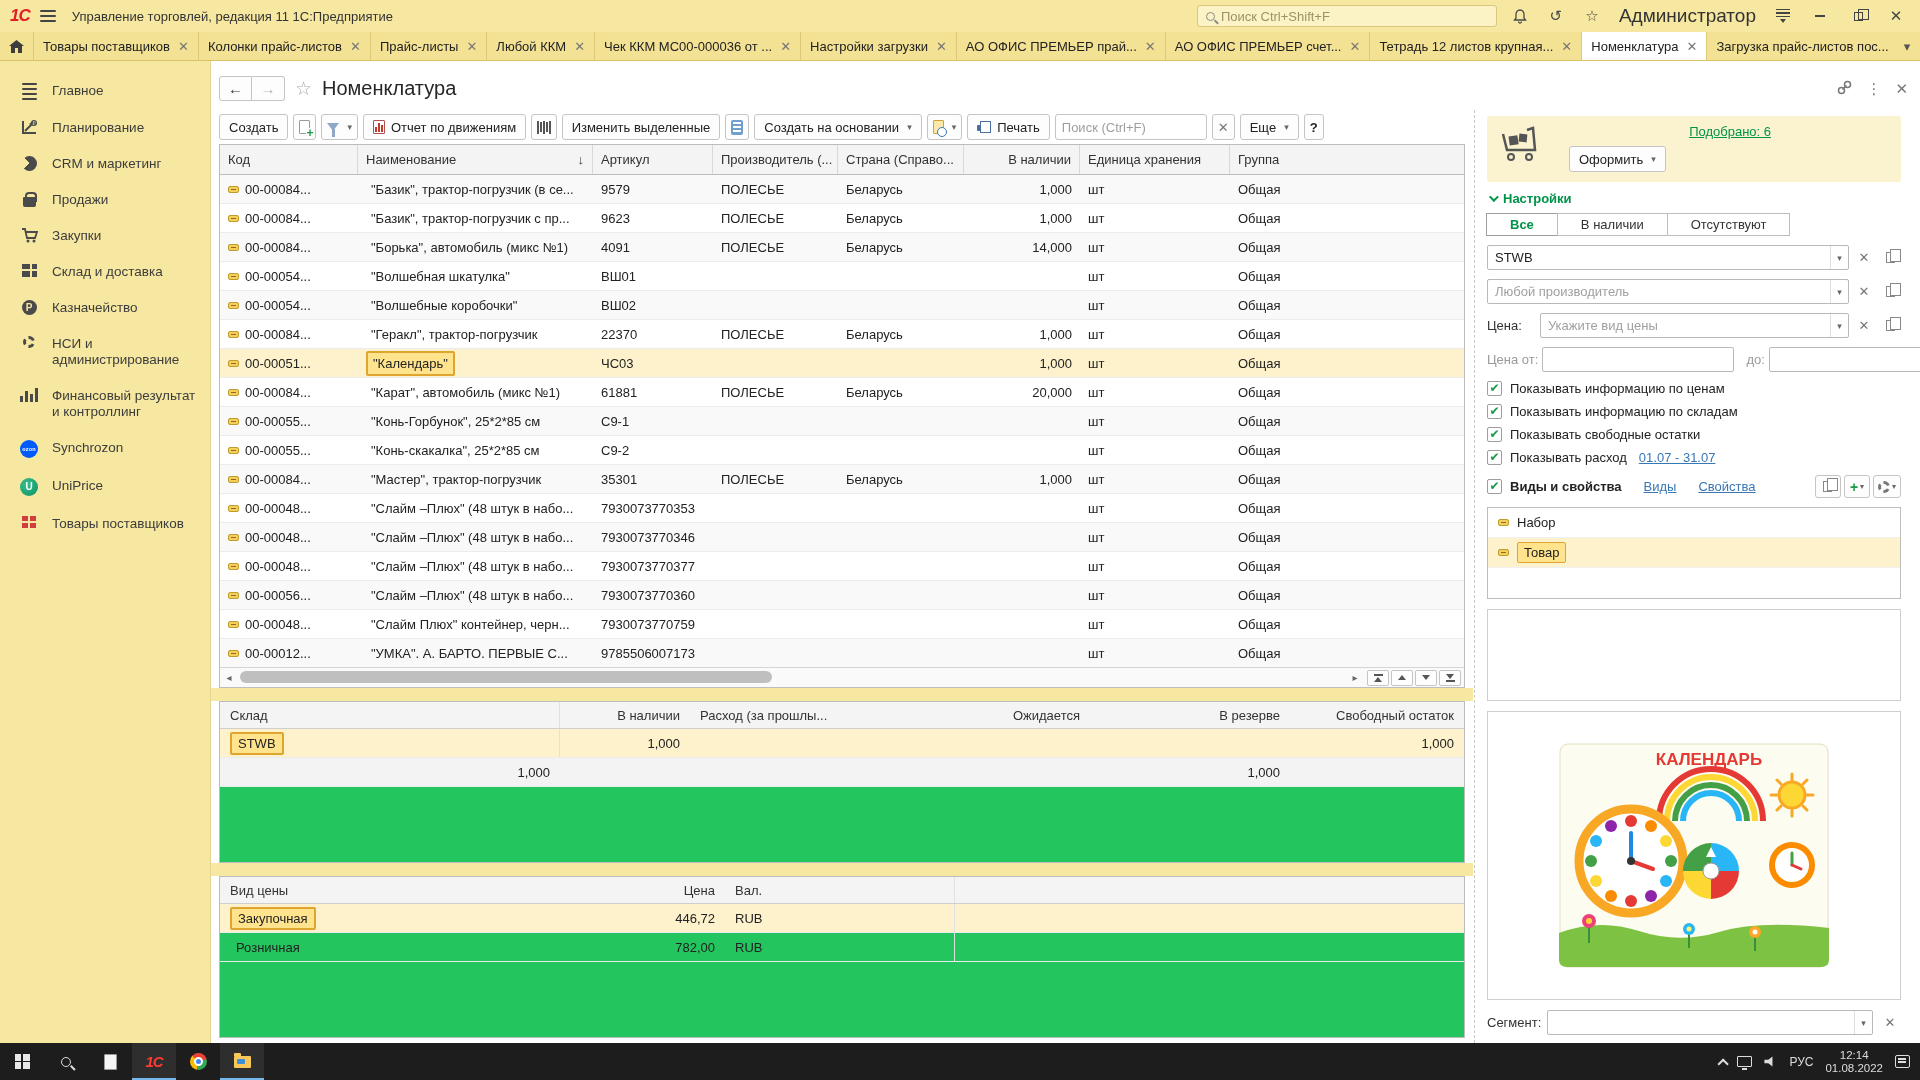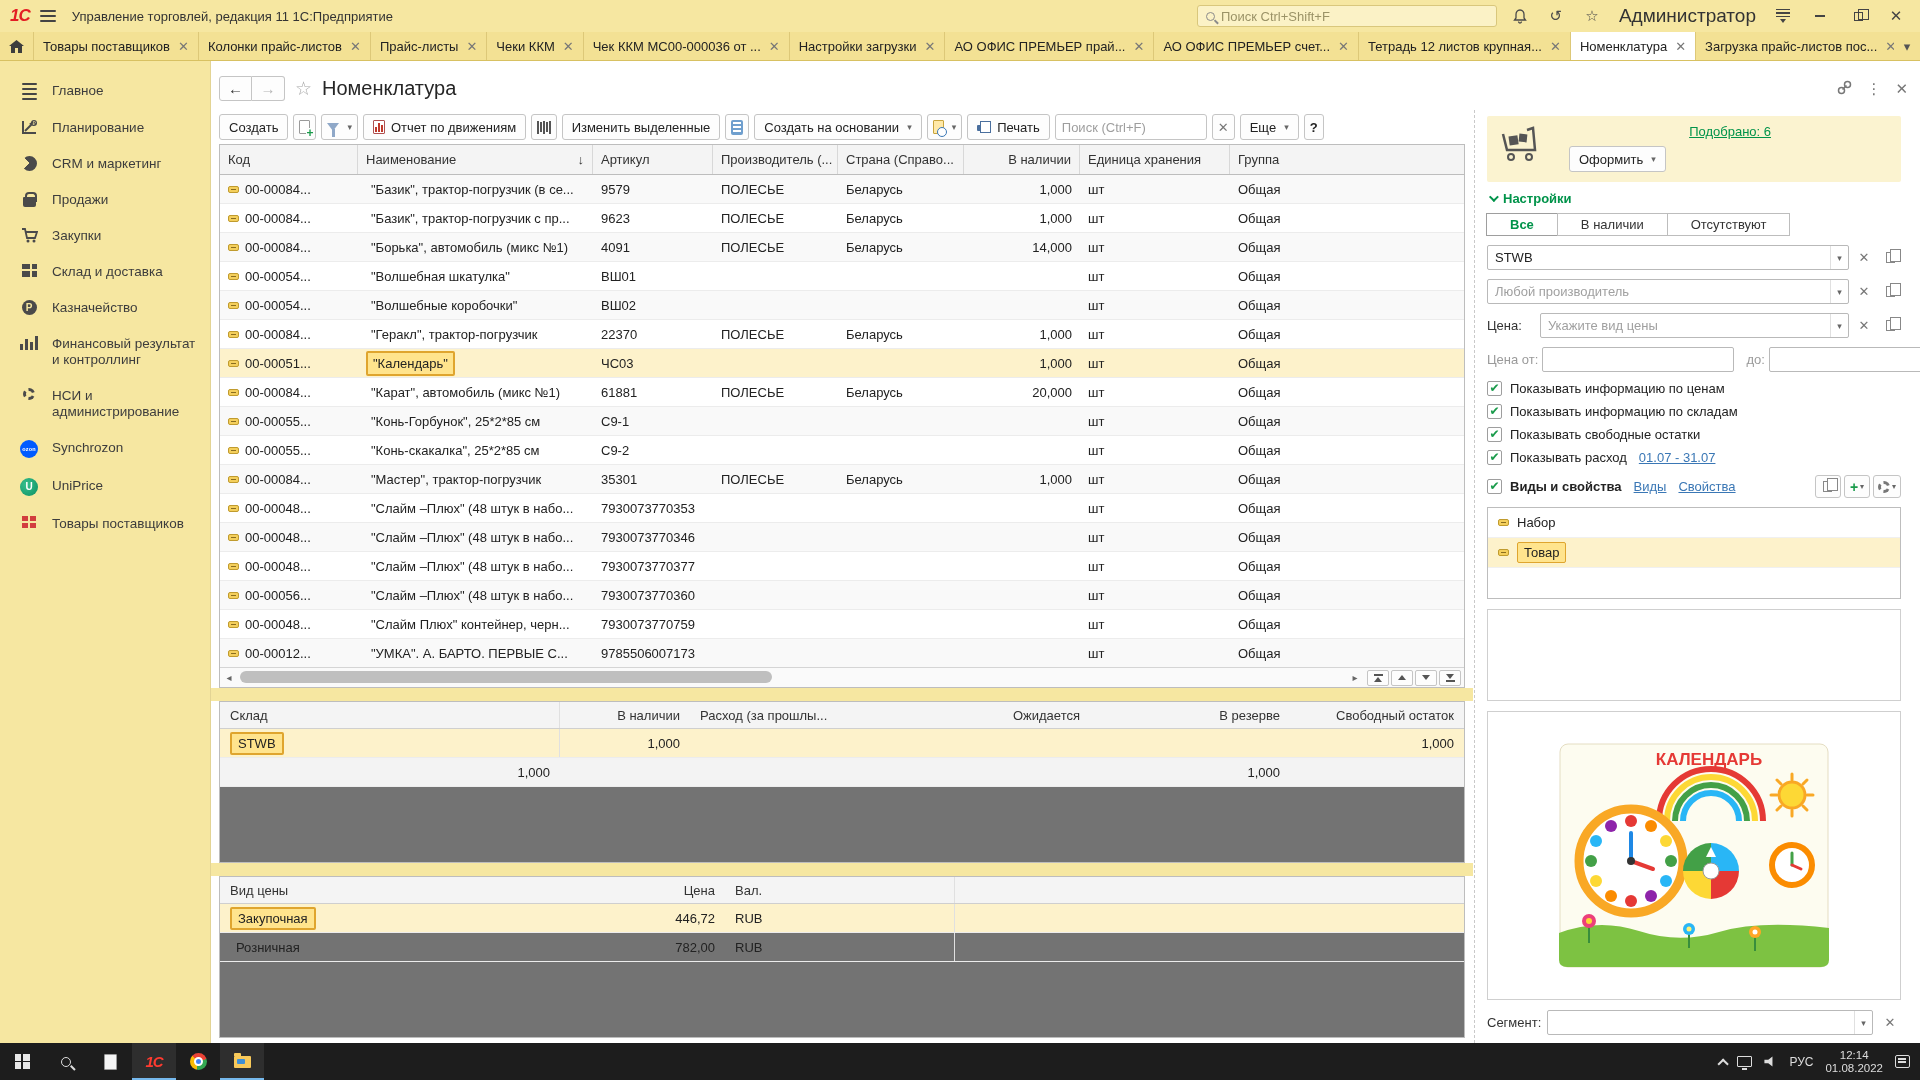--- a/index.html
+++ b/index.html
@@ -119,21 +119,21 @@
   .hs-track { flex:1; height:100%; position:relative; }
   .hs-thumb { position:absolute; left:2px; top:3px; height:12px; width:48%; background:#bfbfbf; border-radius:6px; }
   .grid-nav { display:flex; gap:2px; padding:0 3px; }
   .gn-btn { width:22px; height:16px; background:#fdfdfd; border:1px solid #c5c5c5; border-radius:2px; display:flex; flex-direction:column; align-items:center; justify-content:center; gap:1px; }
   .tri-up { width:0; height:0; border-left:4px solid transparent; border-right:4px solid transparent; border-bottom:5px solid #555; }
   .tri-down { width:0; height:0; border-left:4px solid transparent; border-right:4px solid transparent; border-top:5px solid #555; }
   .gn-bar { width:9px; height:2px; background:#555; }
 
   
   .panel-gap { height:13px; flex:none; background:#f6e7a1; margin:0 -8px 0 -8px; }
-  .sub-box { border:1px solid #bdbdbd; background:#737373; display:flex; flex-direction:column; }
+  .sub-box { border:1px solid #bdbdbd; background:#22c55e; display:flex; flex-direction:column; }
   .wh-box { height:162px; flex:none; }
   .price-box { flex:1; margin-bottom:5px; }
   .wh-head, .wh-row { display:grid; grid-template-columns:340px 130px 170px 230px 200px 1fr; }
   .pr-head, .pr-row { display:grid; grid-template-columns:345px 160px 230px 1fr; }
   .sub-head { height:27px; background:#f4f4f4; border-bottom:1px solid #cfcfcf; align-items:center; color:#333; }
   .sub-head .hcell { padding:0 10px; height:100%; display:flex; align-items:center; white-space:nowrap; overflow:hidden; }
   .sub-head .hcell.num { justify-content:flex-end; }
   .wh-row, .pr-row { height:29px; align-items:center; border-bottom:1px solid #ececec; }
   .wh-row .cell, .pr-row .cell { padding:0 10px; }
   .vline { border-right:1px solid #e0e0e0; height:100%; }
@@ -160,21 +160,21 @@
   .i-copy { width:9px; height:11px; border:1.2px solid #888; position:relative; }
   .i-copy::before { content:""; position:absolute; top:-4px; left:3px; width:9px; height:11px; border:1.2px solid #888; background:#fff; }
   .lbl { color:#333; white-space:nowrap; }
   .lbl.dim { color:#9a9a9a; }
   .cb-row { display:flex; align-items:center; gap:8px; margin-bottom:8px; }
   .cb { width:15px; height:15px; border:1px solid #9e9e9e; border-radius:2px; background:#fff; color:#1a9b4b; font-size:12px; line-height:13px; text-align:center; flex:none; font-weight:bold; }
   .cb-link { color:#3a77b5; text-decoration:underline; margin-left:4px; }
   .cb-link:empty { display:none; }
   .types-row { display:flex; align-items:center; gap:8px; margin:2px 0 9px 0; }
   .types-label { font-weight:bold; }
-  .t-link { color:#3a77b5; text-decoration:underline; margin-left:4px; }
+  .t-link { color:#3a77b5; text-decoration:underline; margin-left:14px; }
   .types-btns { margin-left:auto; display:flex; gap:3px; }
   .sm-btn { height:23px; min-width:26px; background:#fdfdfd; border:1px solid #c5c5c5; border-radius:3px; display:flex; align-items:center; justify-content:center; gap:2px; padding:0 4px; }
   .plus-g { color:#1a9b4b; font-weight:bold; font-size:14px; line-height:1; }
   .i-gear { width:12px; height:12px; border:3px dashed #777; border-radius:50%; }
   .list-box { border:1px solid #bdbdbd; height:92px; flex:none; display:flex; flex-direction:column; margin-bottom:10px; overflow:hidden; }
   .type-item { height:30px; display:flex; align-items:center; gap:8px; padding:0 10px; border-bottom:1px solid #f0f0f0; }
   .type-item.selected { background:#fdf2cb; }
   .type-item.selected .ti-label { background:#ffe48d; border:1px solid #dfa52e; border-radius:2px; padding:2px 6px; }
   .empty-box { border:1px solid #cfcfcf; height:92px; flex:none; margin-bottom:10px; background:#fff; }
   .img-box { border:1px solid #cfcfcf; flex:1; margin-bottom:10px; display:flex; align-items:center; justify-content:center; background:#fff; min-height:0; }
@@ -264,21 +264,21 @@
           <span class="tab-label">Колонки прайс-листов</span>
           <span class="tab-close">✕</span>
         </div>
 
         <div class="tab">
           <span class="tab-label">Прайс-листы</span>
           <span class="tab-close">✕</span>
         </div>
 
         <div class="tab">
-          <span class="tab-label">Чеки ККМ</span>
+          <span class="tab-label">Любой ККМ</span>
           <span class="tab-close">✕</span>
         </div>
 
         <div class="tab">
           <span class="tab-label">Чек ККМ МС00-000036 от ...</span>
           <span class="tab-close">✕</span>
         </div>
 
         <div class="tab">
           <span class="tab-label">Настройки загрузки</span>
@@ -374,34 +374,34 @@
         <span>Склад и доставка</span>
       </div>
       <div class="side-item">
         <span class="side-ico">
             <span class="i-ruble">Р</span>
           </span>
         <span>Казначейство</span>
       </div>
       <div class="side-item">
         <span class="side-ico">
+            <span class="i-gear" style="border-color:#4a4a4a"></span>
+          </span>
+        <span>НСИ и администрирование</span>
+      </div>
+      <div class="side-item">
+        <span class="side-ico">
             <span class="i-bars">
               <b style="height:6px"></b>
               <b style="height:11px"></b>
               <b style="height:8px"></b>
               <b style="height:14px"></b>
             </span>
           </span>
         <span>Финансовый результат и контроллинг</span>
-      </div>
-      <div class="side-item">
-        <span class="side-ico">
-            <span class="i-gear" style="border-color:#4a4a4a"></span>
-          </span>
-        <span>НСИ и администрирование</span>
       </div>
       <div class="side-item">
         <span class="side-ico">
             <span class="i-ozon">ozon</span>
           </span>
         <span>Synchrozon</span>
       </div>
       <div class="side-item">
         <span class="side-ico">
             <span class="i-uni">U</span>

